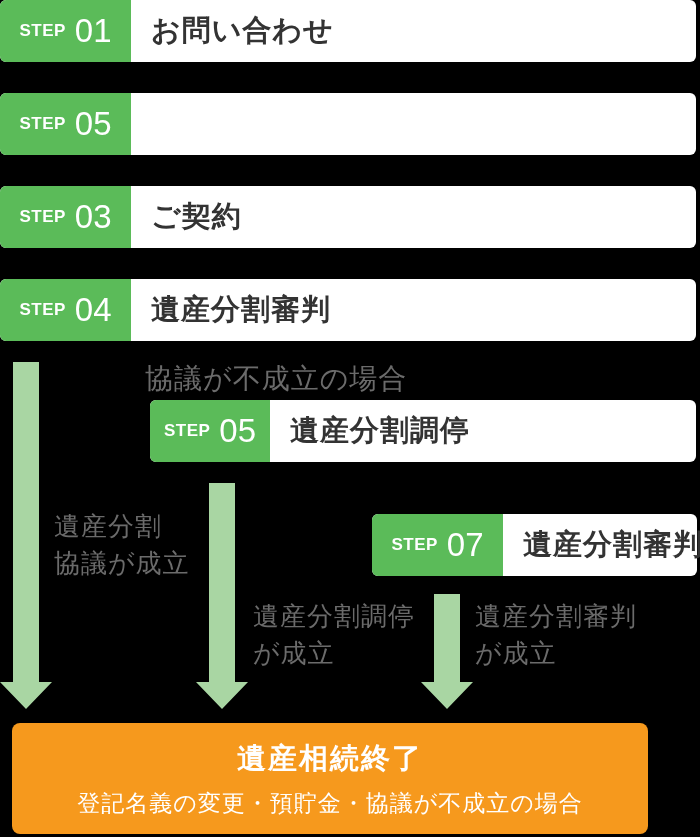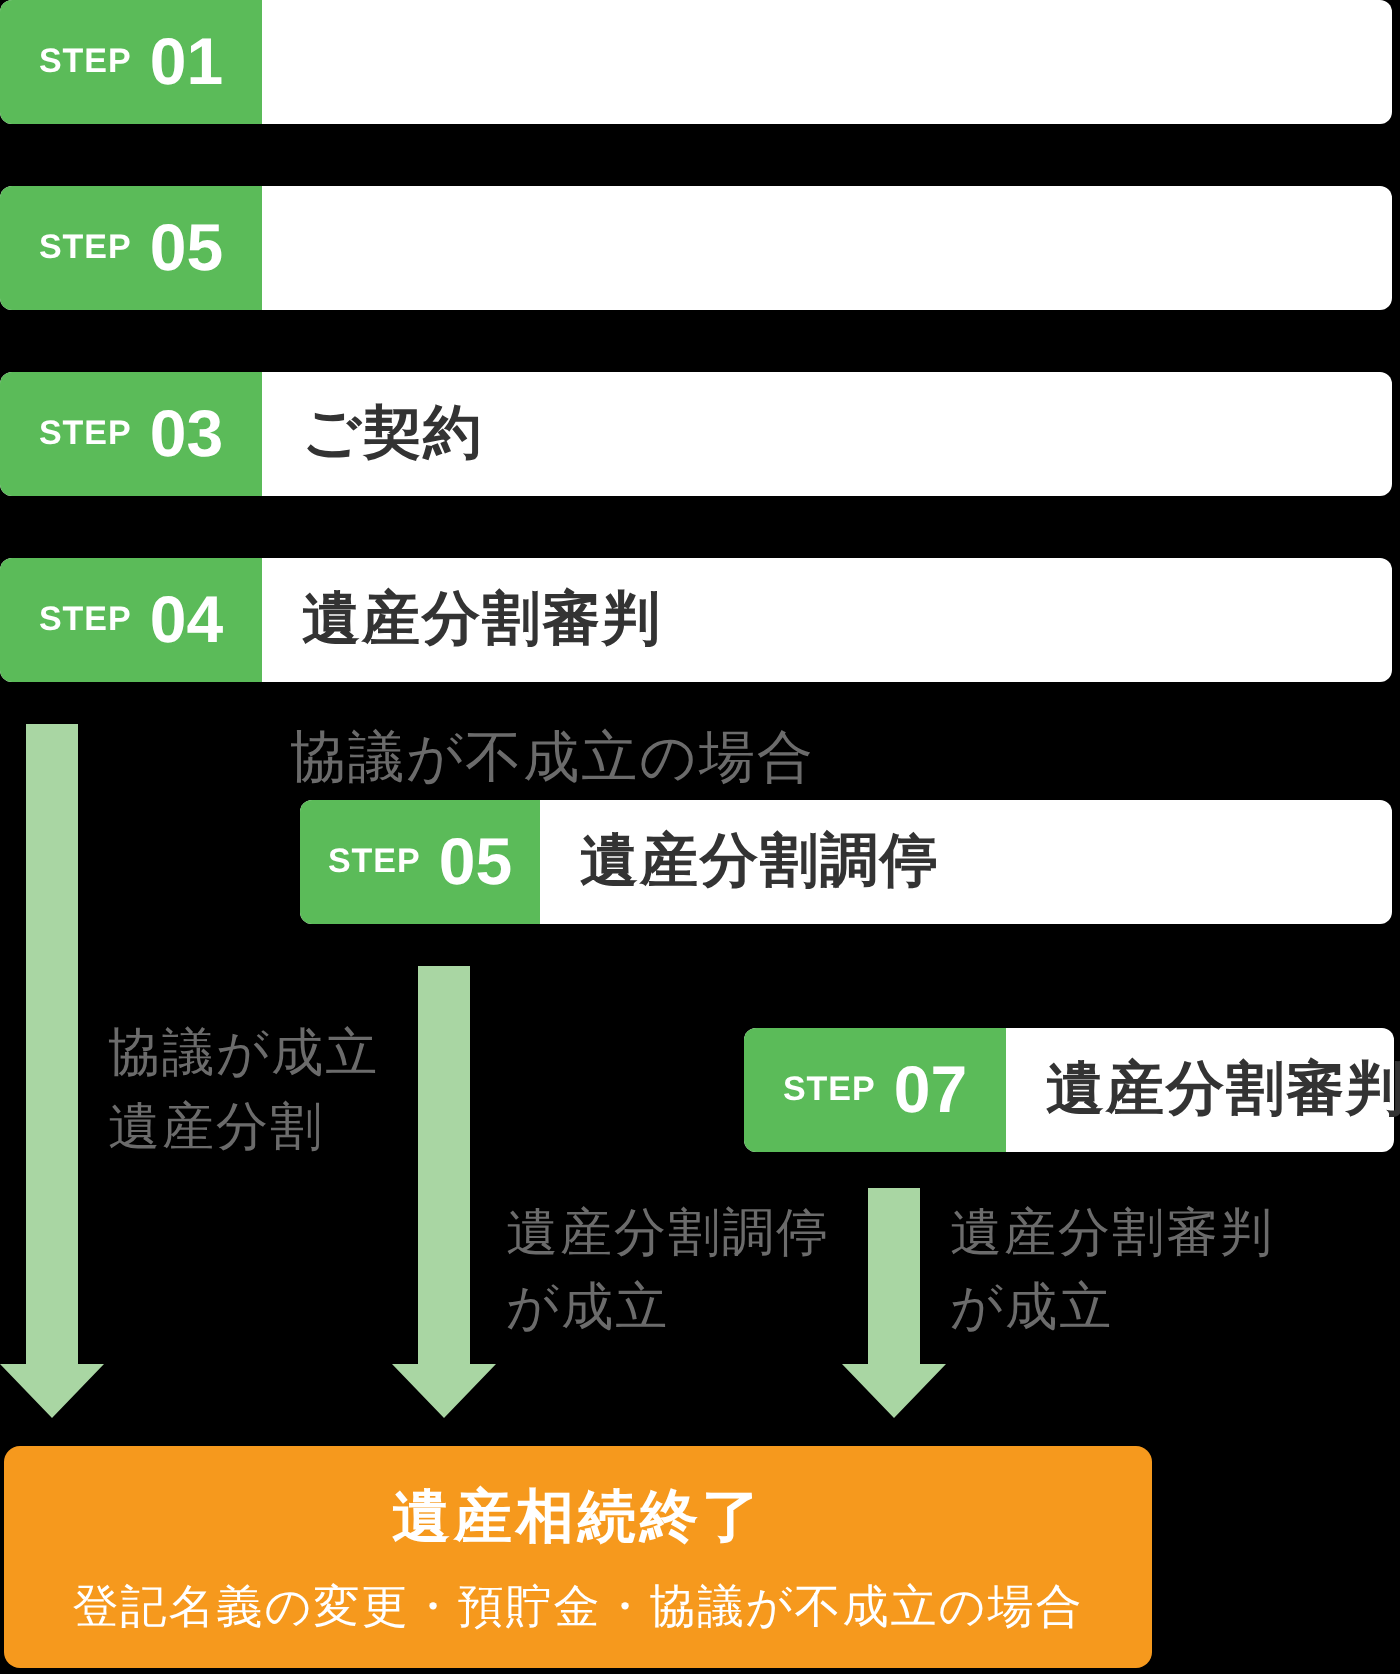--- a/index.html
+++ b/index.html
@@ -24,21 +24,21 @@
     flex:none;
     display:flex;
     align-items:center;
     justify-content:center;
     gap:9px;
     background:#5bbb59;
     border-radius:6px 0 0 6px;
     color:#fff;
   }
   .badge .step-word{font-size:17px;font-weight:bold;letter-spacing:.5px;}
-  .badge .step-num{font-size:33px;font-weight:bold;}
+  .badge .step-num{font-size:33px;font-weight:normal;}
   .row-label{
     font-size:29px;
     font-weight:bold;
     color:#333333;
     margin-left:20px;
     letter-spacing:1px;
     white-space:nowrap;
   }
   #row-1{top:0;   left:0;   width:696px;}
   #row-2{top:93px; left:0;  width:696px;}
@@ -76,22 +76,22 @@
     letter-spacing:1px;
     white-space:nowrap;
   }
   #arrow-label-1{left:54px; top:508px;}
   #arrow-label-2{left:253px;top:598px;}
   #arrow-label-3{left:475px;top:598px;}
 
   
   #result-box{
     position:absolute;
-    left:2px;top:723px;
-    width:574px;height:111px;
+    left:12px;top:723px;
+    width:636px;height:111px;
     background:#f6991d;
     border-radius:8px;
     display:flex;
     flex-direction:column;
     align-items:center;
     justify-content:center;
     gap:9px;
     color:#ffffff;
     text-align:center;
   }
@@ -101,20 +101,21 @@
 </head>
 <body>
 
 <div id="stage">
 
   <div class="row" id="row-1">
     <div class="badge">
       <span class="step-word">STEP</span>
       <span class="step-num">01</span>
     </div>
+    <span class="row-label">お問い合わせ</span>
   </div>
 
   <div class="row" id="row-2">
     <div class="badge">
       <span class="step-word">STEP</span>
       <span class="step-num">05</span>
     </div>
   </div>
 
   <div class="row" id="row-3">
@@ -156,22 +157,22 @@
     <polygon points="13,0 39,0 39,320 52,320 26,347 0,320 13,320"></polygon>
   </svg>
   <svg class="arrow" id="arrow-2" width="52" height="226" viewBox="0 0 52 226" xmlns="http://www.w3.org/2000/svg">
     <polygon points="13,0 39,0 39,199 52,199 26,226 0,199 13,199"></polygon>
   </svg>
   <svg class="arrow" id="arrow-3" width="52" height="115" viewBox="0 0 52 115" xmlns="http://www.w3.org/2000/svg">
     <polygon points="13,0 39,0 39,88 52,88 26,115 0,88 13,88"></polygon>
   </svg>
 
   <div class="arrow-label" id="arrow-label-1">
+    <div>遺産分割</div>
     <div>協議が成立</div>
-    <div>遺産分割</div>
   </div>
   <div class="arrow-label" id="arrow-label-2">
     <div>遺産分割調停</div>
     <div>が成立</div>
   </div>
   <div class="arrow-label" id="arrow-label-3">
     <div>遺産分割審判</div>
     <div>が成立</div>
   </div>
 

